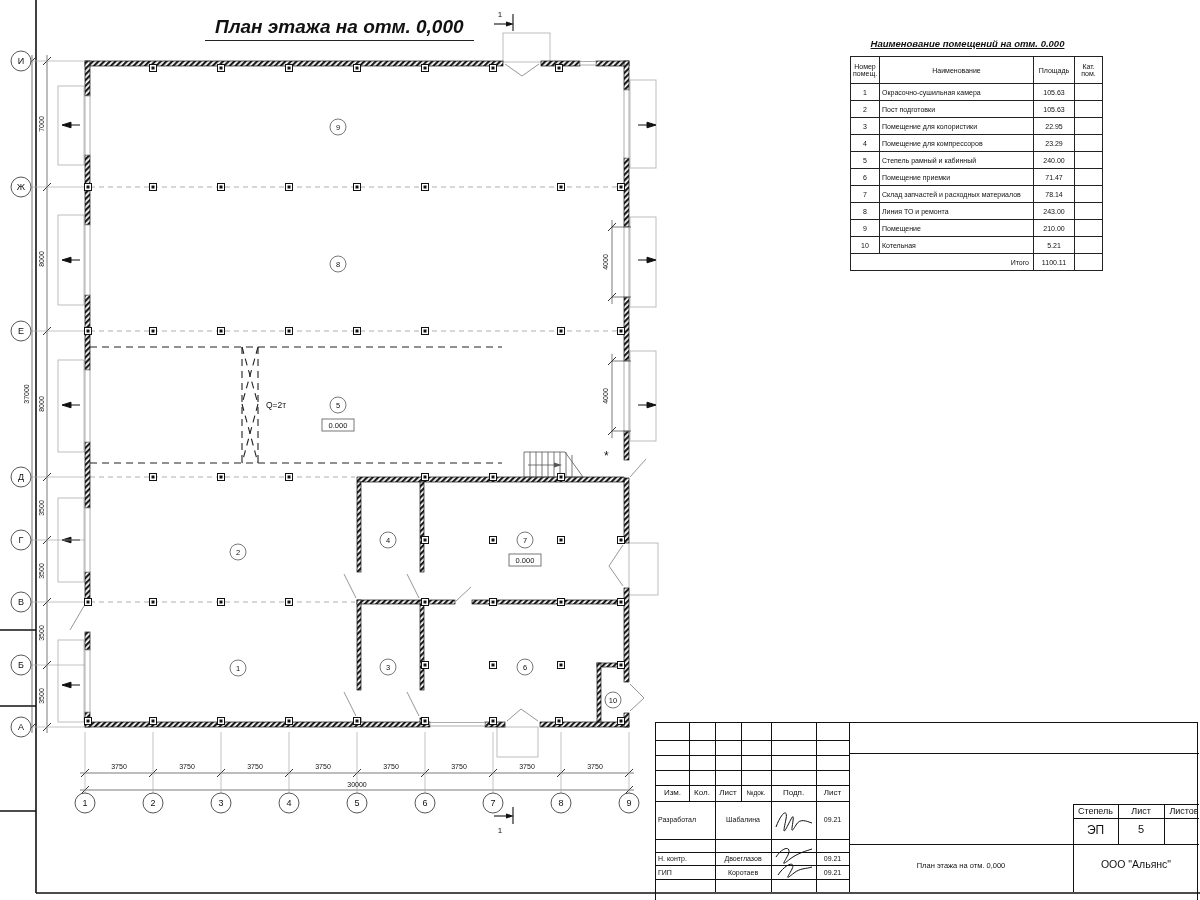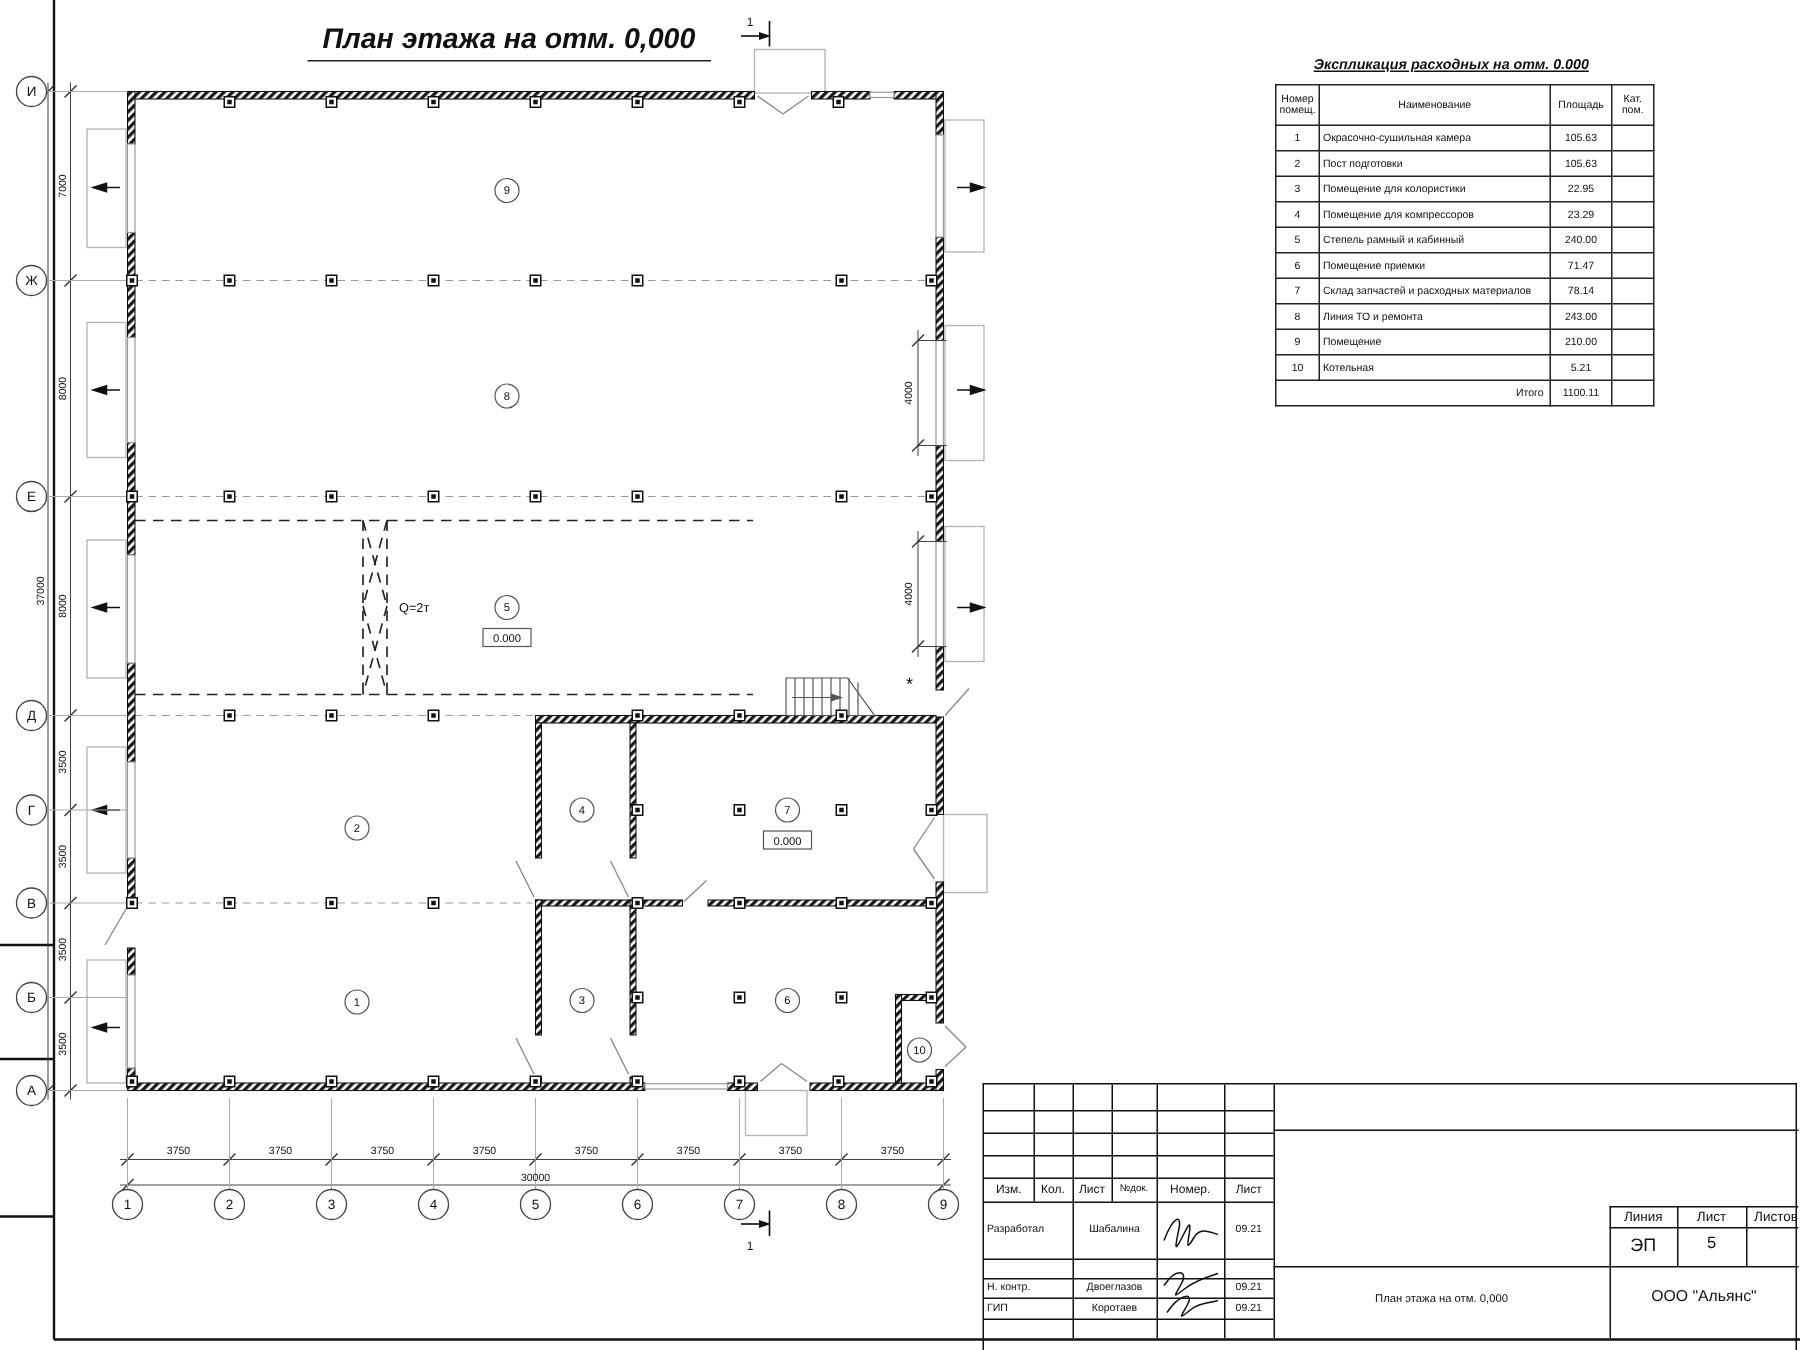--- a/index.html
+++ b/index.html
@@ -458,21 +458,21 @@
     <line x1="513" y1="807" x2="513" y2="824"></line>
     <text x="500" y="833" text-anchor="middle" stroke="none">1</text>
   </g>
 </svg>
 
 
 <div class="main-title">План этажа на отм. 0,000</div>
 
 
 <div class="expl">
-  <div class="etitle">Экспликация расходных на отм. 0.000</div>
+  <div class="etitle">Наименование помещений на отм. 0.000</div>
   <table>
     <tbody>
           <tr>
       <th style="width:24px">Номер
 помещ.</th>
       <th style="width:149px">Наименование</th>
       <th style="width:36px">Площадь</th>
       <th style="width:23px">Кат.
 пом.</th>
     </tr>
@@ -569,41 +569,41 @@
   <div class="hl" style="left:0;top:156px;width:193px"></div>
   <div class="hl" style="left:193px;top:30px;width:350px"></div>
   <div class="hl" style="left:417px;top:81px;width:126px"></div>
   <div class="hl" style="left:417px;top:95px;width:126px"></div>
   <div class="hl" style="left:193px;top:121px;width:350px"></div>
 
   <div class="t" style="left:0;top:66px;width:33px">Изм.</div>
   <div class="t" style="left:33px;top:66px;width:26px">Кол.</div>
   <div class="t" style="left:59px;top:66px;width:26px">Лист</div>
   <div class="t" style="left:85px;top:67px;width:30px;font-size:6.5px">№док.</div>
-  <div class="t" style="left:115px;top:66px;width:45px">Номер.</div>
+  <div class="t" style="left:115px;top:66px;width:45px">Подп.</div>
   <div class="t" style="left:160px;top:66px;width:33px">Лист</div>
 
   <div class="t" style="left:2px;top:93px;width:57px;text-align:left;font-size:7px">Разработал</div>
   <div class="t" style="left:59px;top:93px;width:56px;font-size:7px">Шабалина</div>
   <div class="t" style="left:160px;top:93px;width:33px;font-size:7px">09.21</div>
   <div class="t" style="left:2px;top:132px;width:57px;text-align:left;font-size:7px">Н. контр.</div>
   <div class="t" style="left:59px;top:132px;width:56px;font-size:7px">Двоеглазов</div>
   <div class="t" style="left:160px;top:132px;width:33px;font-size:7px">09.21</div>
   <div class="t" style="left:2px;top:146px;width:57px;text-align:left;font-size:7px">ГИП</div>
   <div class="t" style="left:59px;top:146px;width:56px;font-size:7px">Коротаев</div>
   <div class="t" style="left:160px;top:146px;width:33px;font-size:7px">09.21</div>
 
   <svg class="sig" style="left:116px;top:80px" width="44" height="38">
     <path d="M4,24 C10,8 16,6 14,16 C12,26 10,34 16,22 C20,14 22,10 21,18 C20,26 18,32 24,22 C28,15 34,18 40,20" fill="none" stroke="#111" stroke-width="1"></path>
   </svg>
   <svg class="sig" style="left:116px;top:118px" width="44" height="44">
     <path d="M4,16 C12,4 20,6 16,14 C12,22 8,26 18,18 C26,12 34,10 40,8 M6,34 C14,22 24,20 20,28 C16,36 12,40 22,32 C28,27 34,28 40,26" fill="none" stroke="#111" stroke-width="1"></path>
   </svg>
 
-  <div class="t" style="left:417px;top:84px;width:45px;font-size:9px">Линия</div>
+  <div class="t" style="left:417px;top:84px;width:45px;font-size:9px">Степель</div>
   <div class="t" style="left:462px;top:84px;width:46px;font-size:9px">Лист</div>
   <div class="t" style="left:508px;top:84px;width:40px;font-size:9px">Листов</div>
   <div class="t" style="left:417px;top:101px;width:45px;font-size:12px">ЭП</div>
   <div class="t" style="left:462px;top:101px;width:46px;font-size:11px">5</div>
   <div class="t" style="left:193px;top:139px;width:224px;font-size:7.5px">План этажа на отм. 0,000</div>
   <div class="t" style="left:417px;top:136px;width:126px;font-size:10.5px">ООО "Альянс"</div>
 </div>
 
 </div>
 

